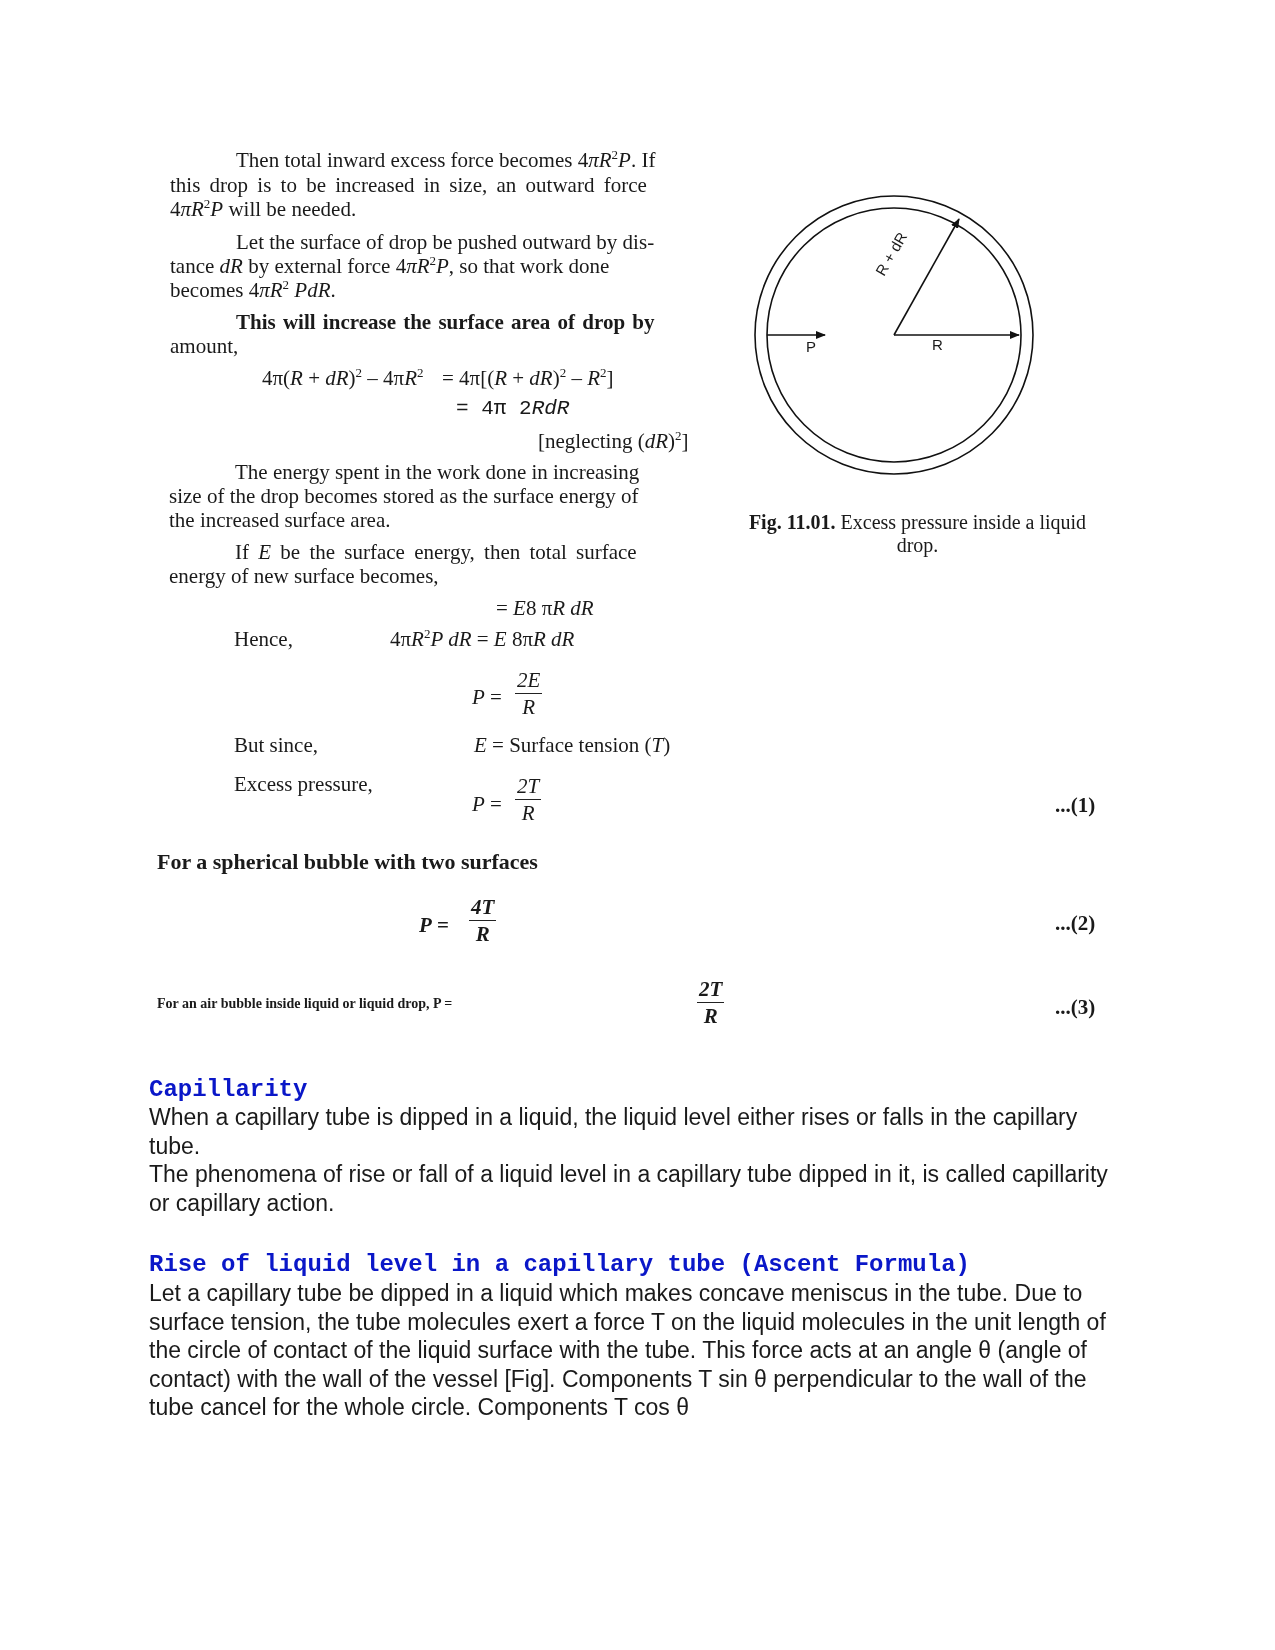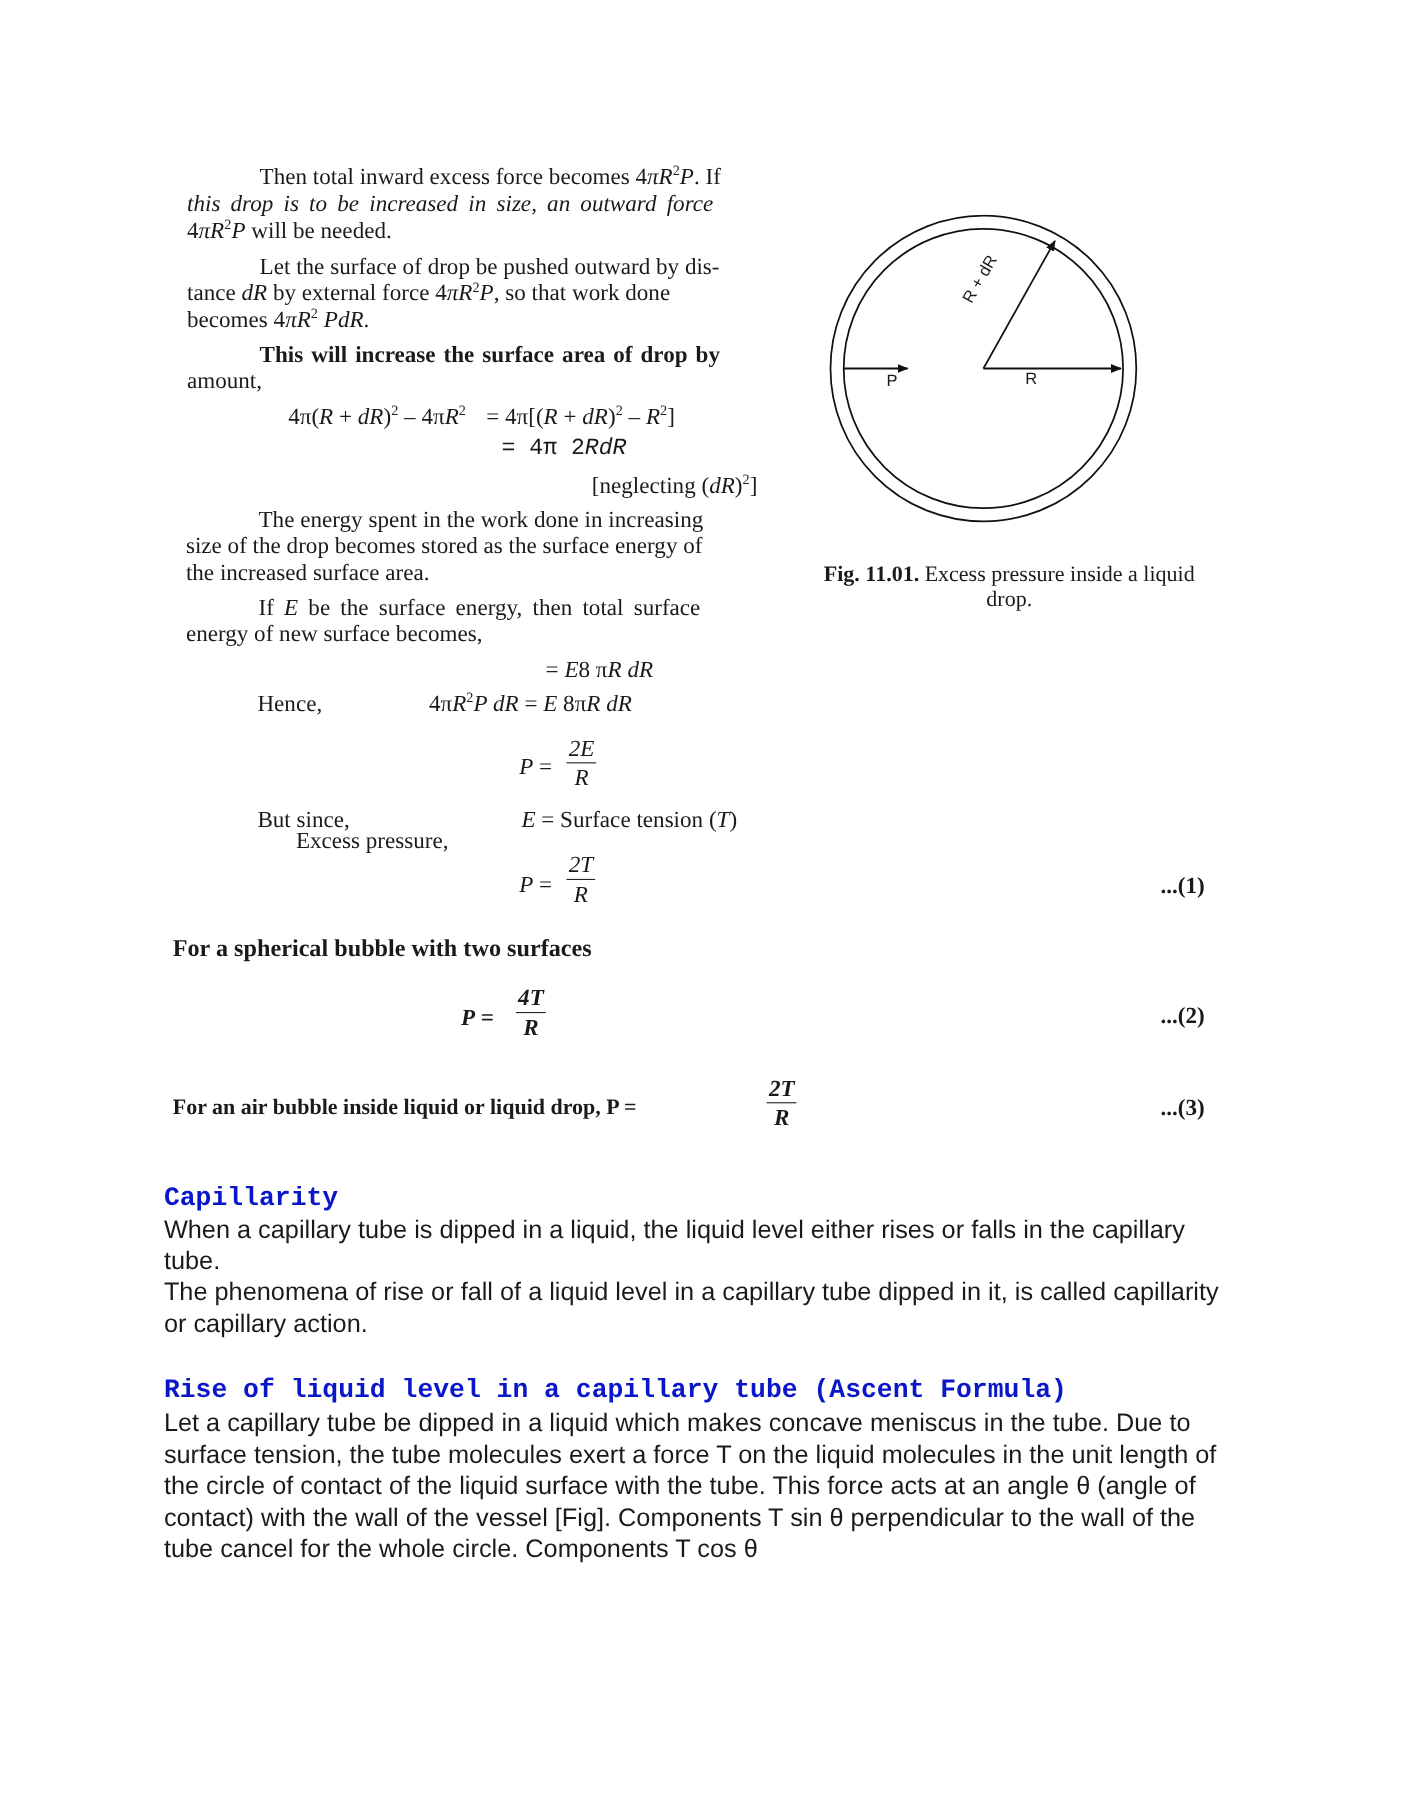--- a/index.html
+++ b/index.html
@@ -18,21 +18,21 @@
   .body-sans { position: absolute; left: 149px; width: 960px; font-family: "Liberation Sans", sans-serif; font-size: 23px; line-height: 28.5px; color: #1a1a1a; }
   .body-sans p { margin: 0; }
   .caption { position: absolute; left: 745px; top: 511px; width: 345px; font-family: "Liberation Serif", serif; font-size: 20px; line-height: 23px; text-align: center; }
 </style>
 </head>
 <body>
 
 <div class="line" style="left:236px; top:148px;">
   <span>Then total inward excess force becomes 4</span><i>πR</i><sup>2</sup><i>P</i>. <span>If</span>
 </div>
-<div class="line" style="left:170px; top:173px; word-spacing:4px;font-style:italic;">this drop is to be increased in size, an outward force</div>
+<div class="line" style="left:170px; top:173px; word-spacing:4px;">this drop is to be increased in size, an outward force</div>
 <div class="line" style="left:170px; top:197px;">
   4<i>πR</i><sup>2</sup><i>P</i> <span>will be needed.</span>
 </div>
 
 <div class="line" style="left:236px; top:230px;">Let the surface of drop be pushed outward by dis-</div>
 <div class="line" style="left:170px; top:254px;">
   <span>tance</span> <i>dR</i> <span>by external force</span> 4<i>πR</i><sup>2</sup><i>P</i>, <span>so that work done</span>
 </div>
 <div class="line" style="left:170px; top:278px;">
   <span>becomes</span> 4<i>πR</i><sup>2</sup> <i>PdR</i>.
@@ -76,37 +76,37 @@
 <div class="frac" style="left:515px; top:667px;">
   <span class="num">2E</span>
   <span class="den">R</span>
 </div>
 
 <div class="line" style="left:234px; top:733px;">But since,</div>
 <div class="line" style="left:474px; top:733px;">
   <i>E</i> = Surface tension (<i>T</i>)
 </div>
 
-<div class="line" style="left:234px; top:752px;margin-left:35px;">Excess pressure,</div>
+<div class="line" style="left:234px; top:772px;">Excess pressure,</div>
 <div class="line" style="left:472px; top:792px;"><i>P</i> =</div>
 <div class="frac" style="left:515px; top:773px;">
   <span class="num">2T</span>
   <span class="den">R</span>
 </div>
 <div class="eqnum" style="top:793px;">...(1)</div>
 
 <div class="line bold-serif" style="left:157px; top:849px; font-size:22px;">For a spherical bubble with two surfaces</div>
 <div class="line" style="left:419px; top:913px; font-weight:bold;"><i>P</i> =</div>
 <div class="frac" style="left:469px; top:894px; font-weight:bold;">
   <span class="num">4T</span>
   <span class="den">R</span>
 </div>
 <div class="eqnum" style="top:911px;">...(2)</div>
 
-<div class="line bold-serif" style="left:157px; top:996px; font-size:20px;">
+<div class="line bold-serif" style="left:157px; top:996px; font-size:14px;">
   <span>For an air bubble inside liquid or liquid drop, P =</span>
 </div>
 <div class="frac" style="left:697px; top:976px; font-weight:bold;">
   <span class="num">2T</span>
   <span class="den">R</span>
 </div>
 <div class="eqnum" style="top:995px;">...(3)</div>
 
 <svg class="abs" style="left:745px; top:195px;" width="300" height="300" viewBox="0 0 300 300">
   <defs>

